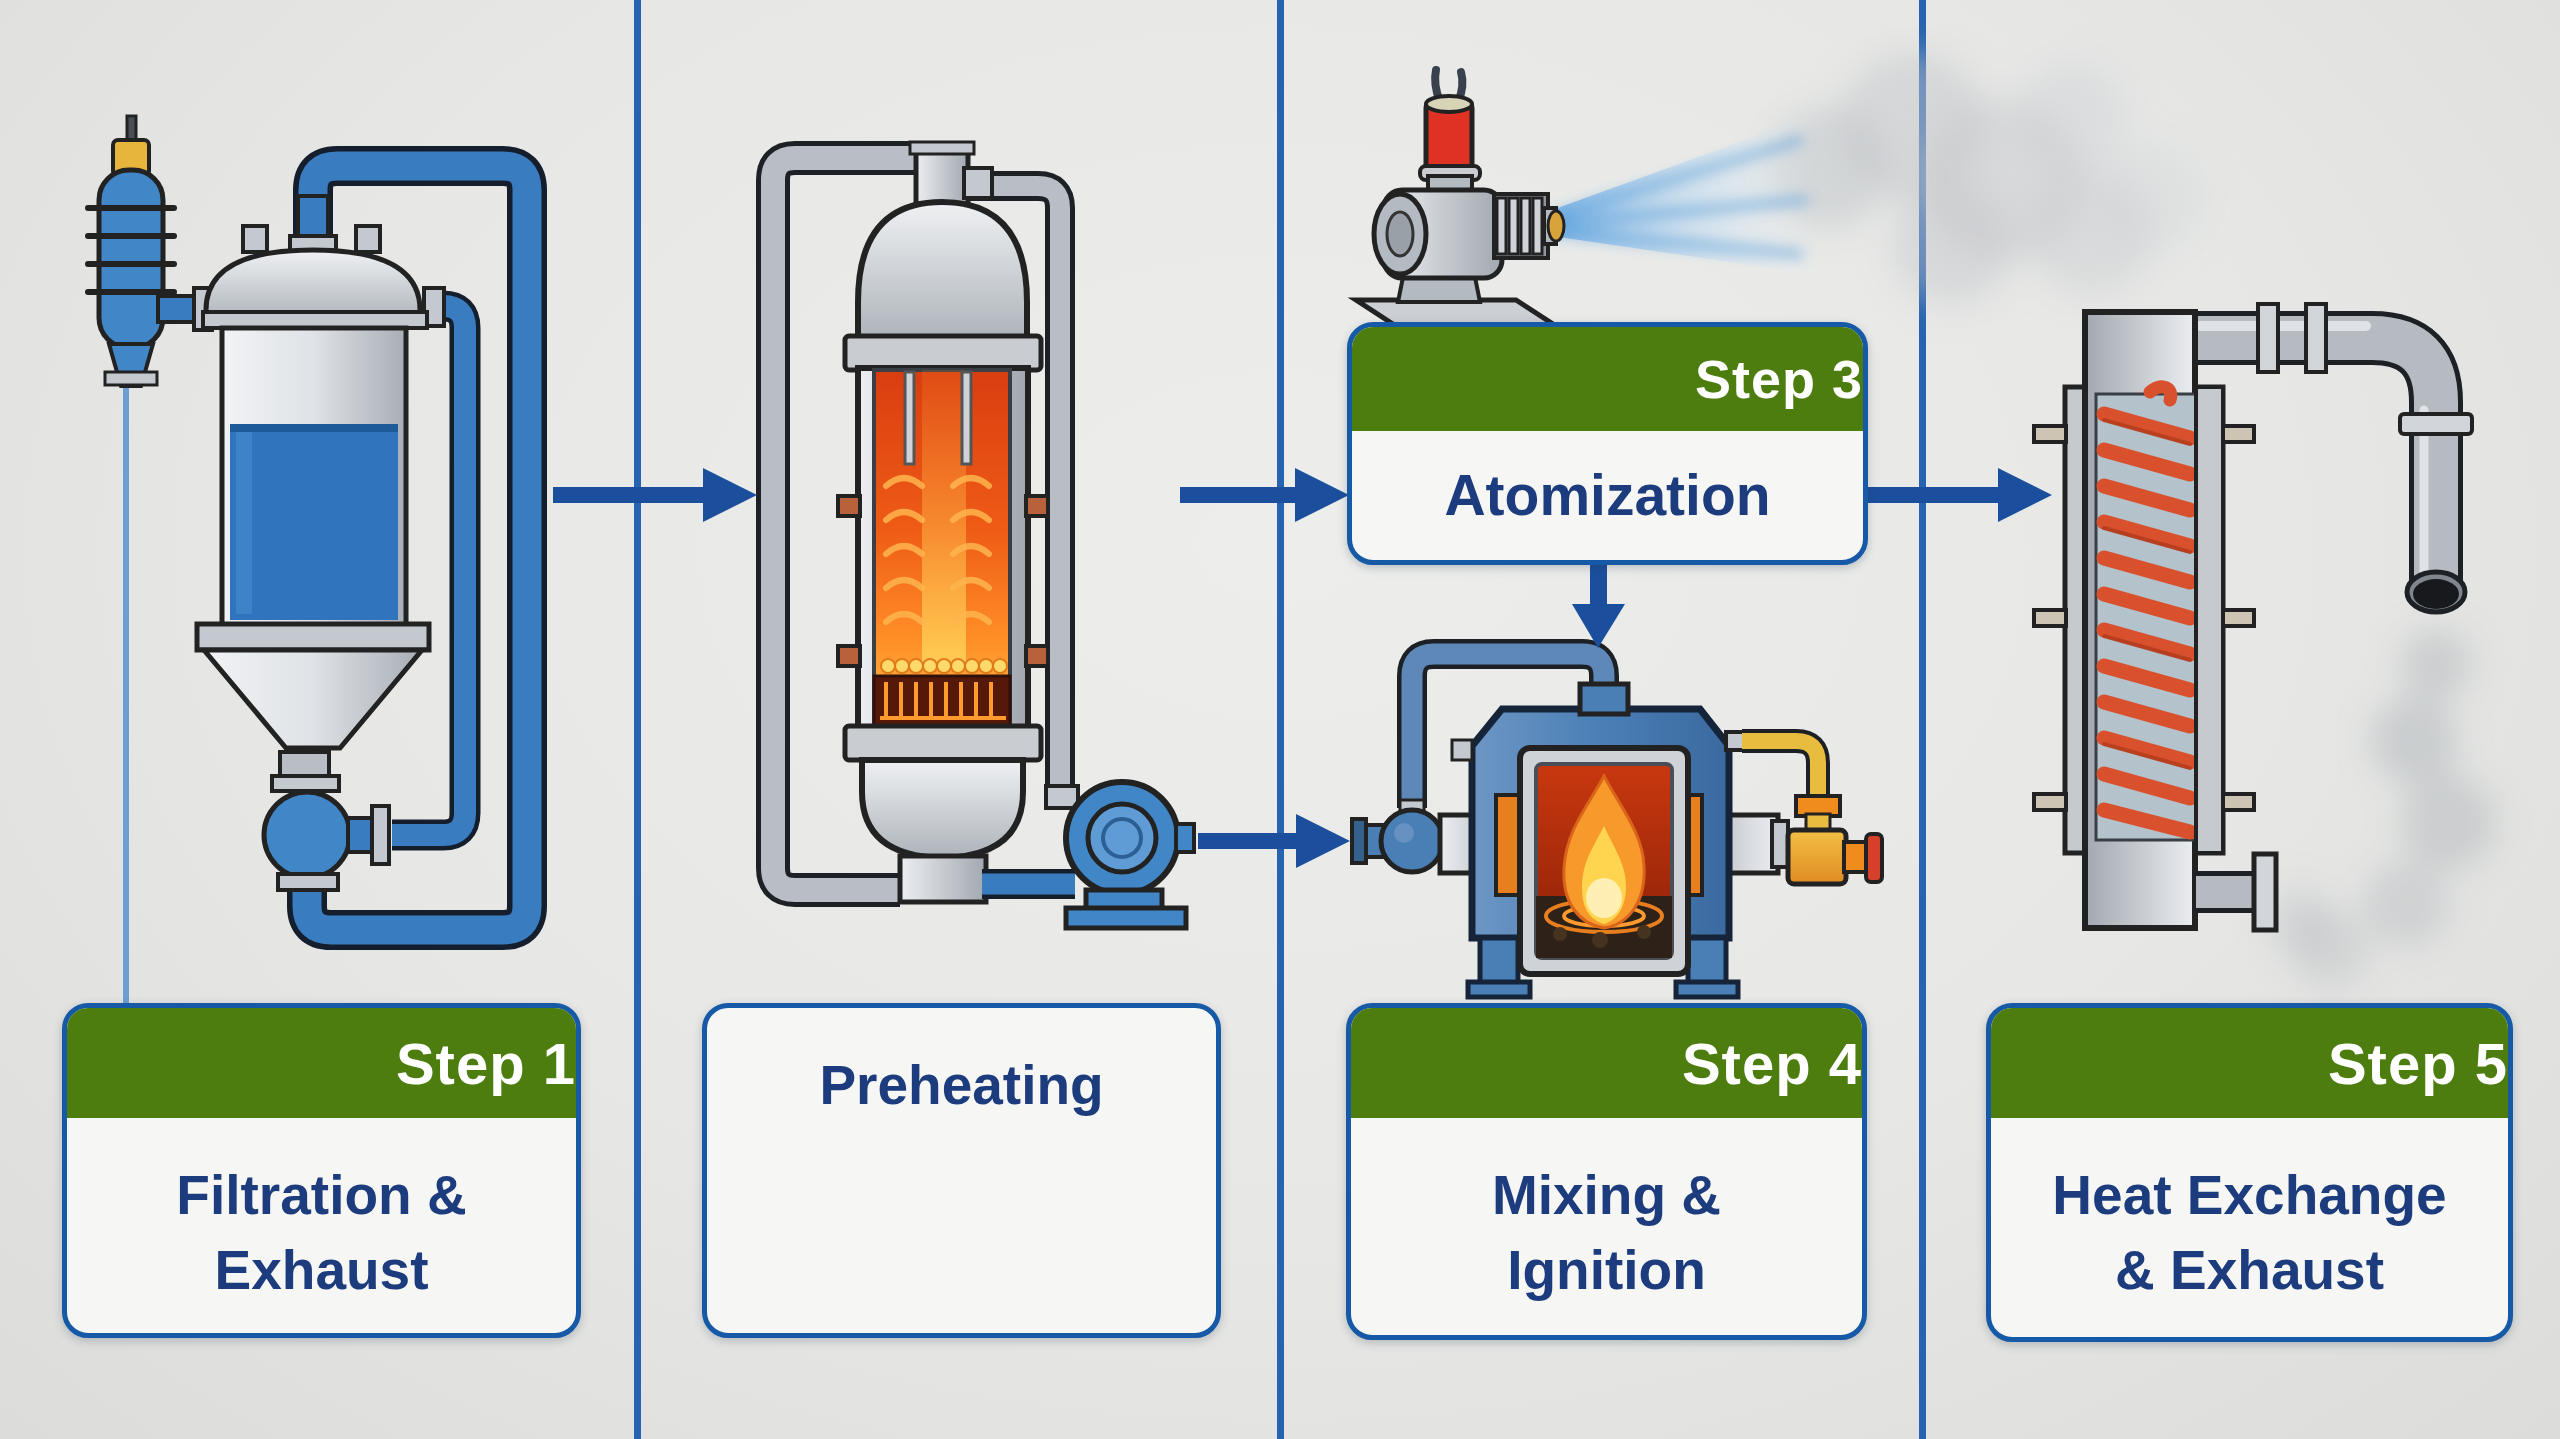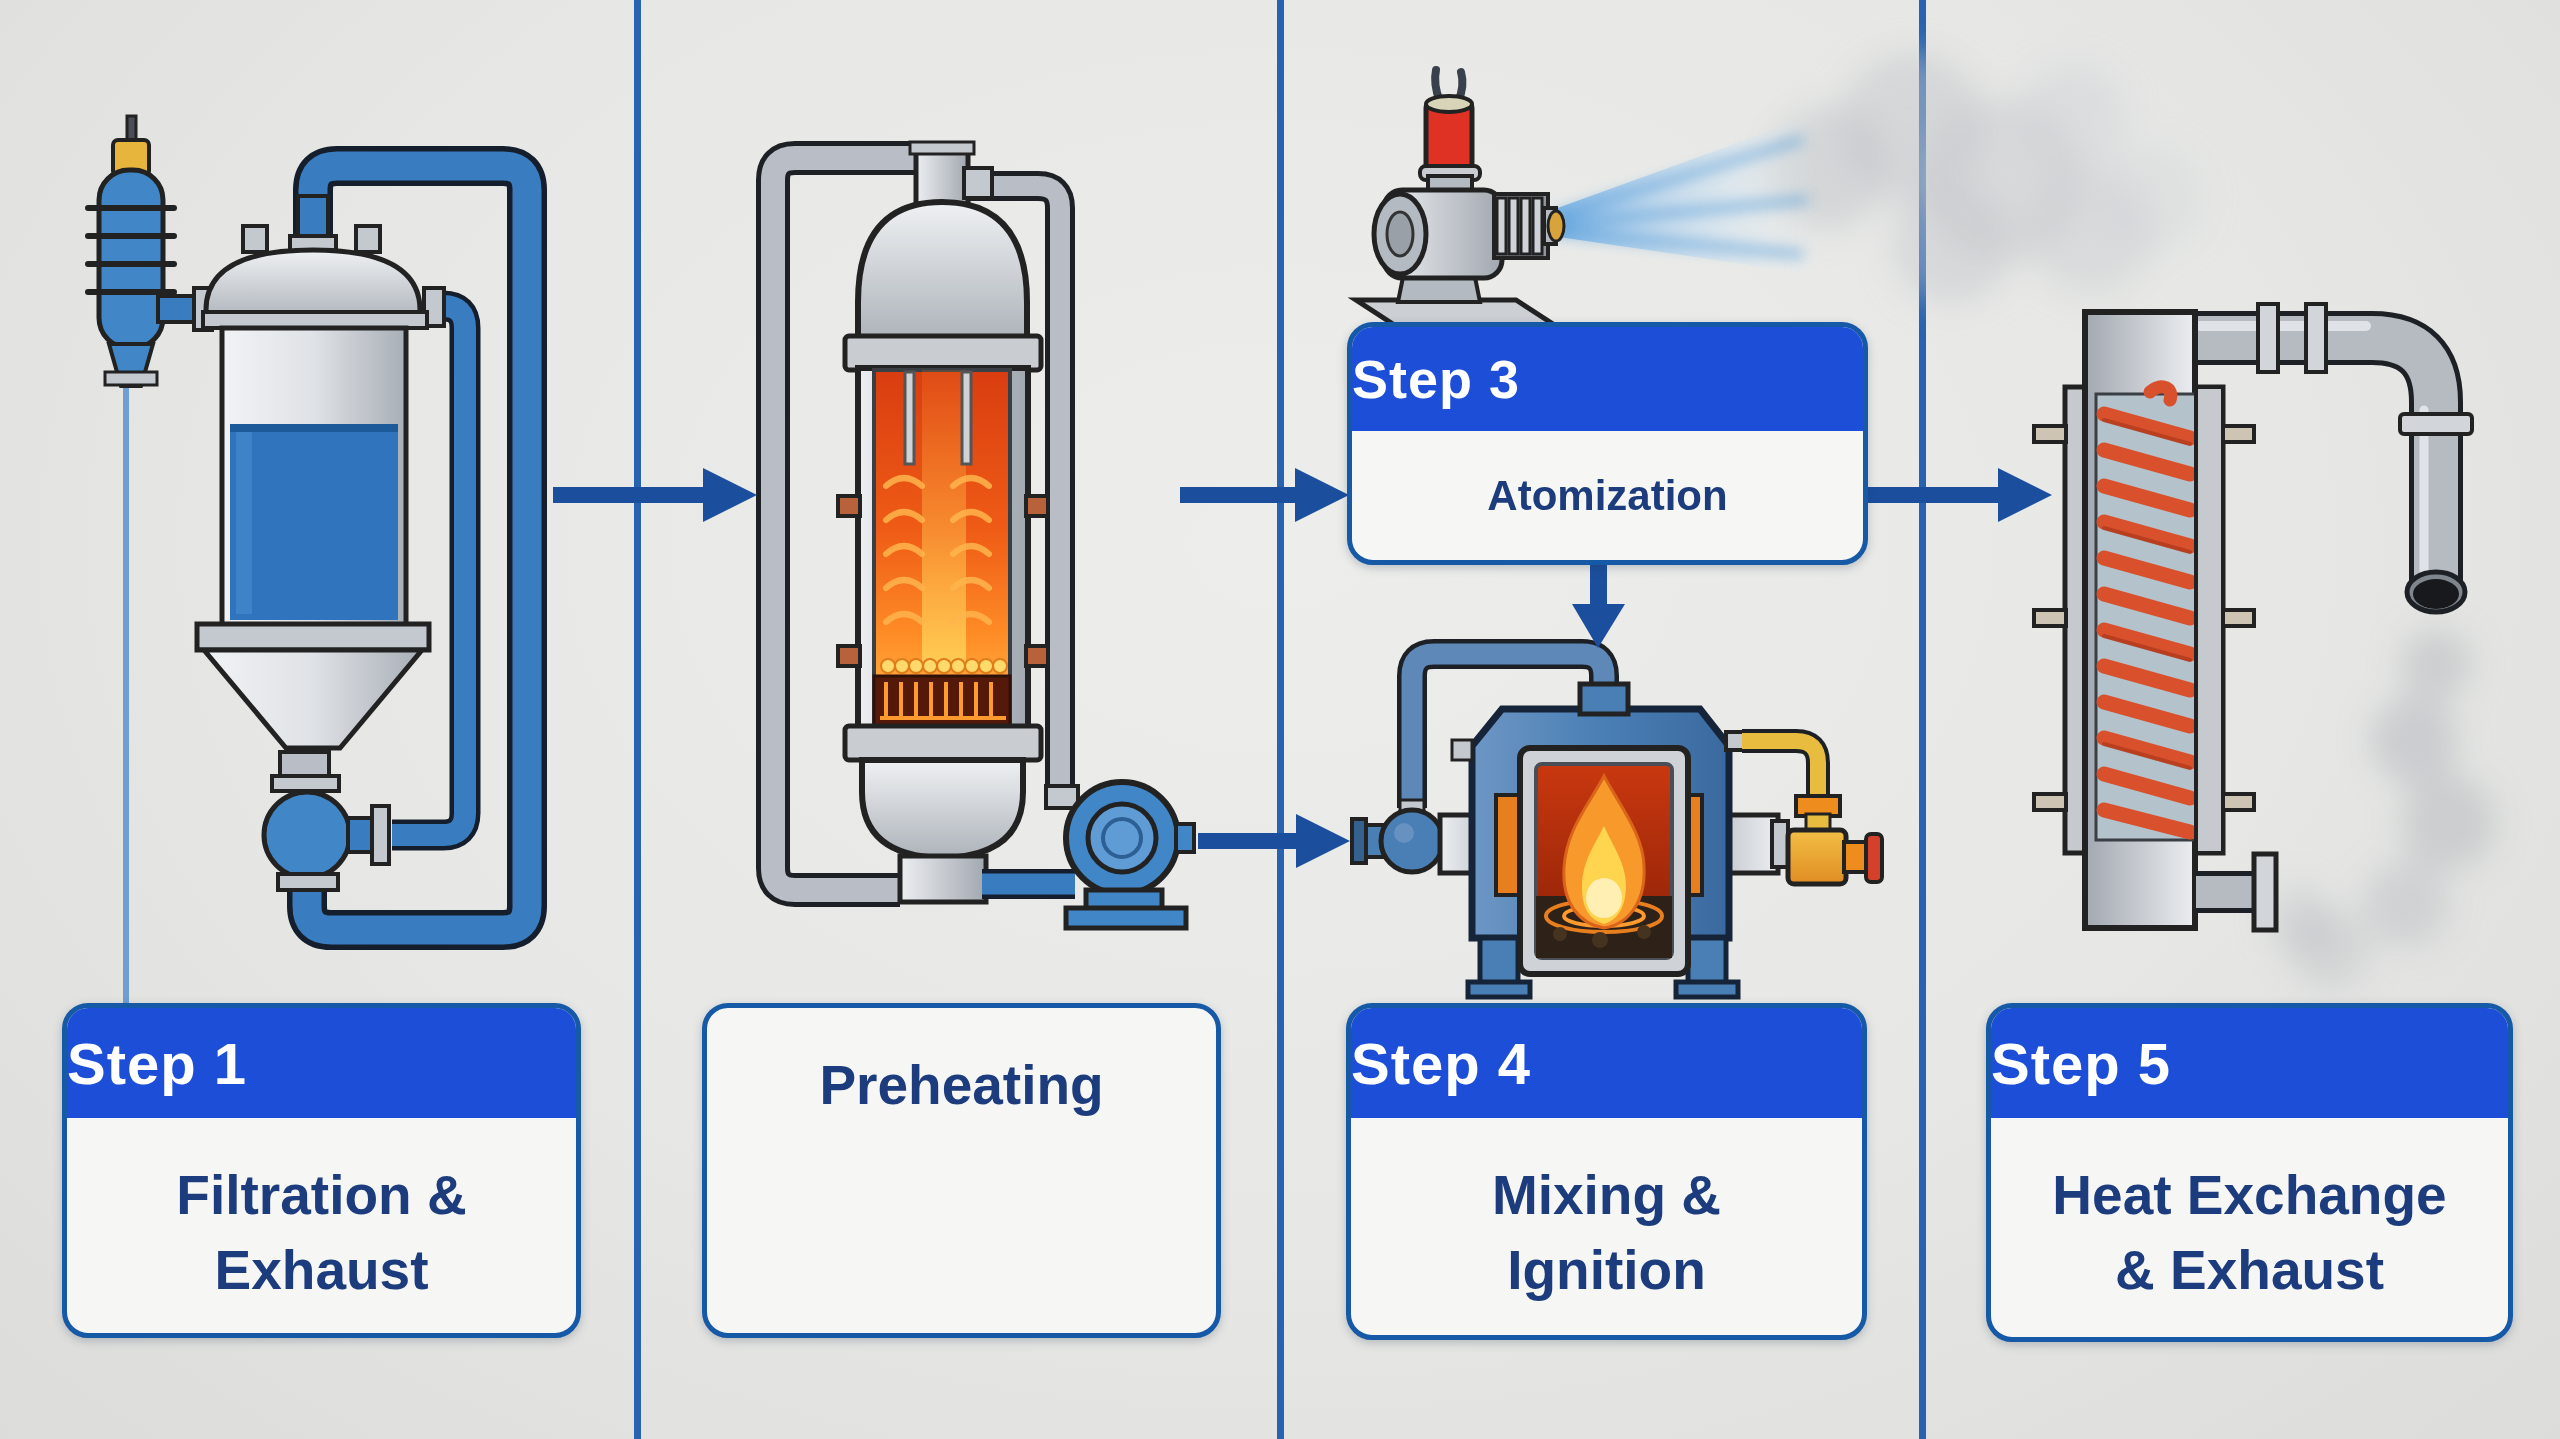--- a/index.html
+++ b/index.html
@@ -16,43 +16,43 @@
   .card{
     position:absolute;
     background:#f6f7f5;
     border:5px solid #1659a6;
     border-radius:26px;
     overflow:hidden;
     box-shadow:0 3px 10px rgba(40,50,70,.25);
     box-sizing:border-box;
   }
   .card-header{
-    background:#1d4ed8;
+    background:#4d7c0f;
     color:#ffffff;
     font-weight:bold;
     font-size:58px;
     text-align:center;
-    display:flex;align-items:center;justify-content:flex-start;
+    display:flex;align-items:center;justify-content:flex-end;
     height:110px;
     letter-spacing:1px;
   }
   .card-mid .card-header{height:104px;font-size:54px;}
   .card-body{
     color:#1d3c7d;
     font-weight:bold;
     font-size:55px;
     line-height:1.36;
     text-align:center;
     padding-top:40px;
   }
   .card-mid .card-body{
     padding-top:0;
     display:flex;align-items:center;justify-content:center;
     height:130px;
-    font-size:42px;
+    font-size:57px;
   }
   .card-body .line{min-height:0;}
 </style>
 </head>
 <body>
 
 <div id="canvas">
 
 <svg id="artwork" width="2560" height="1439" viewBox="0 0 2560 1439">
   <defs>

